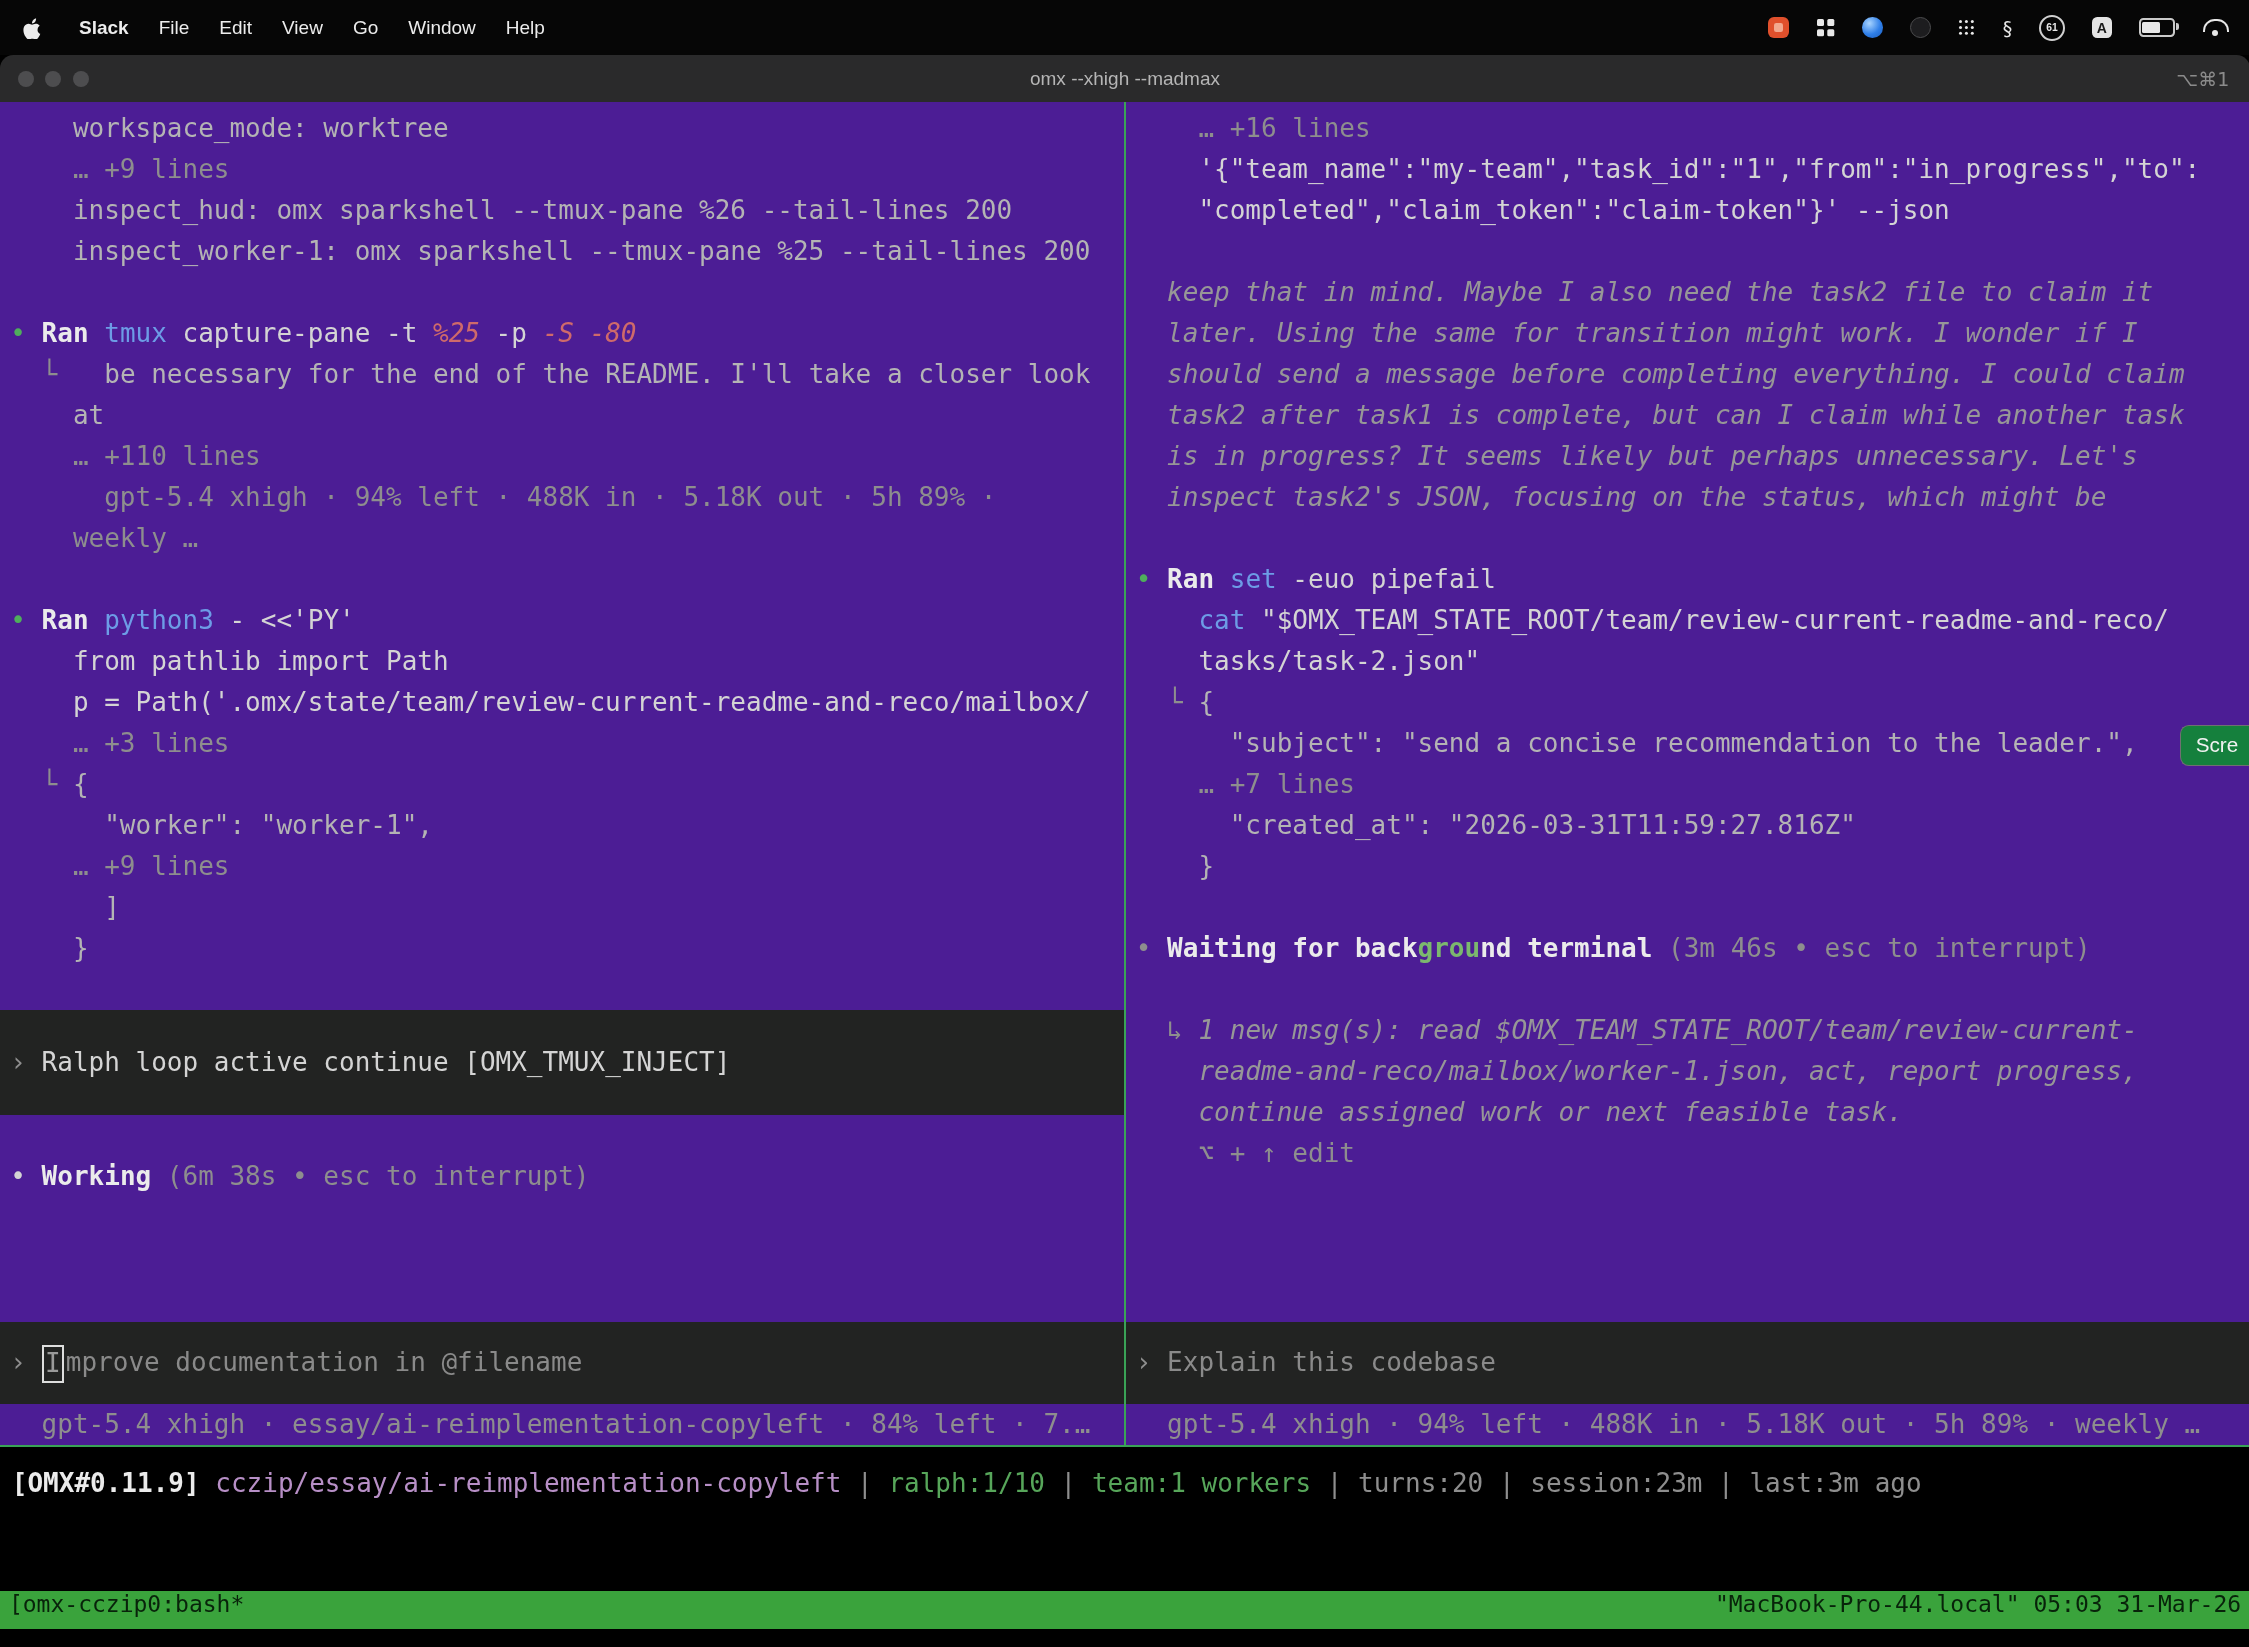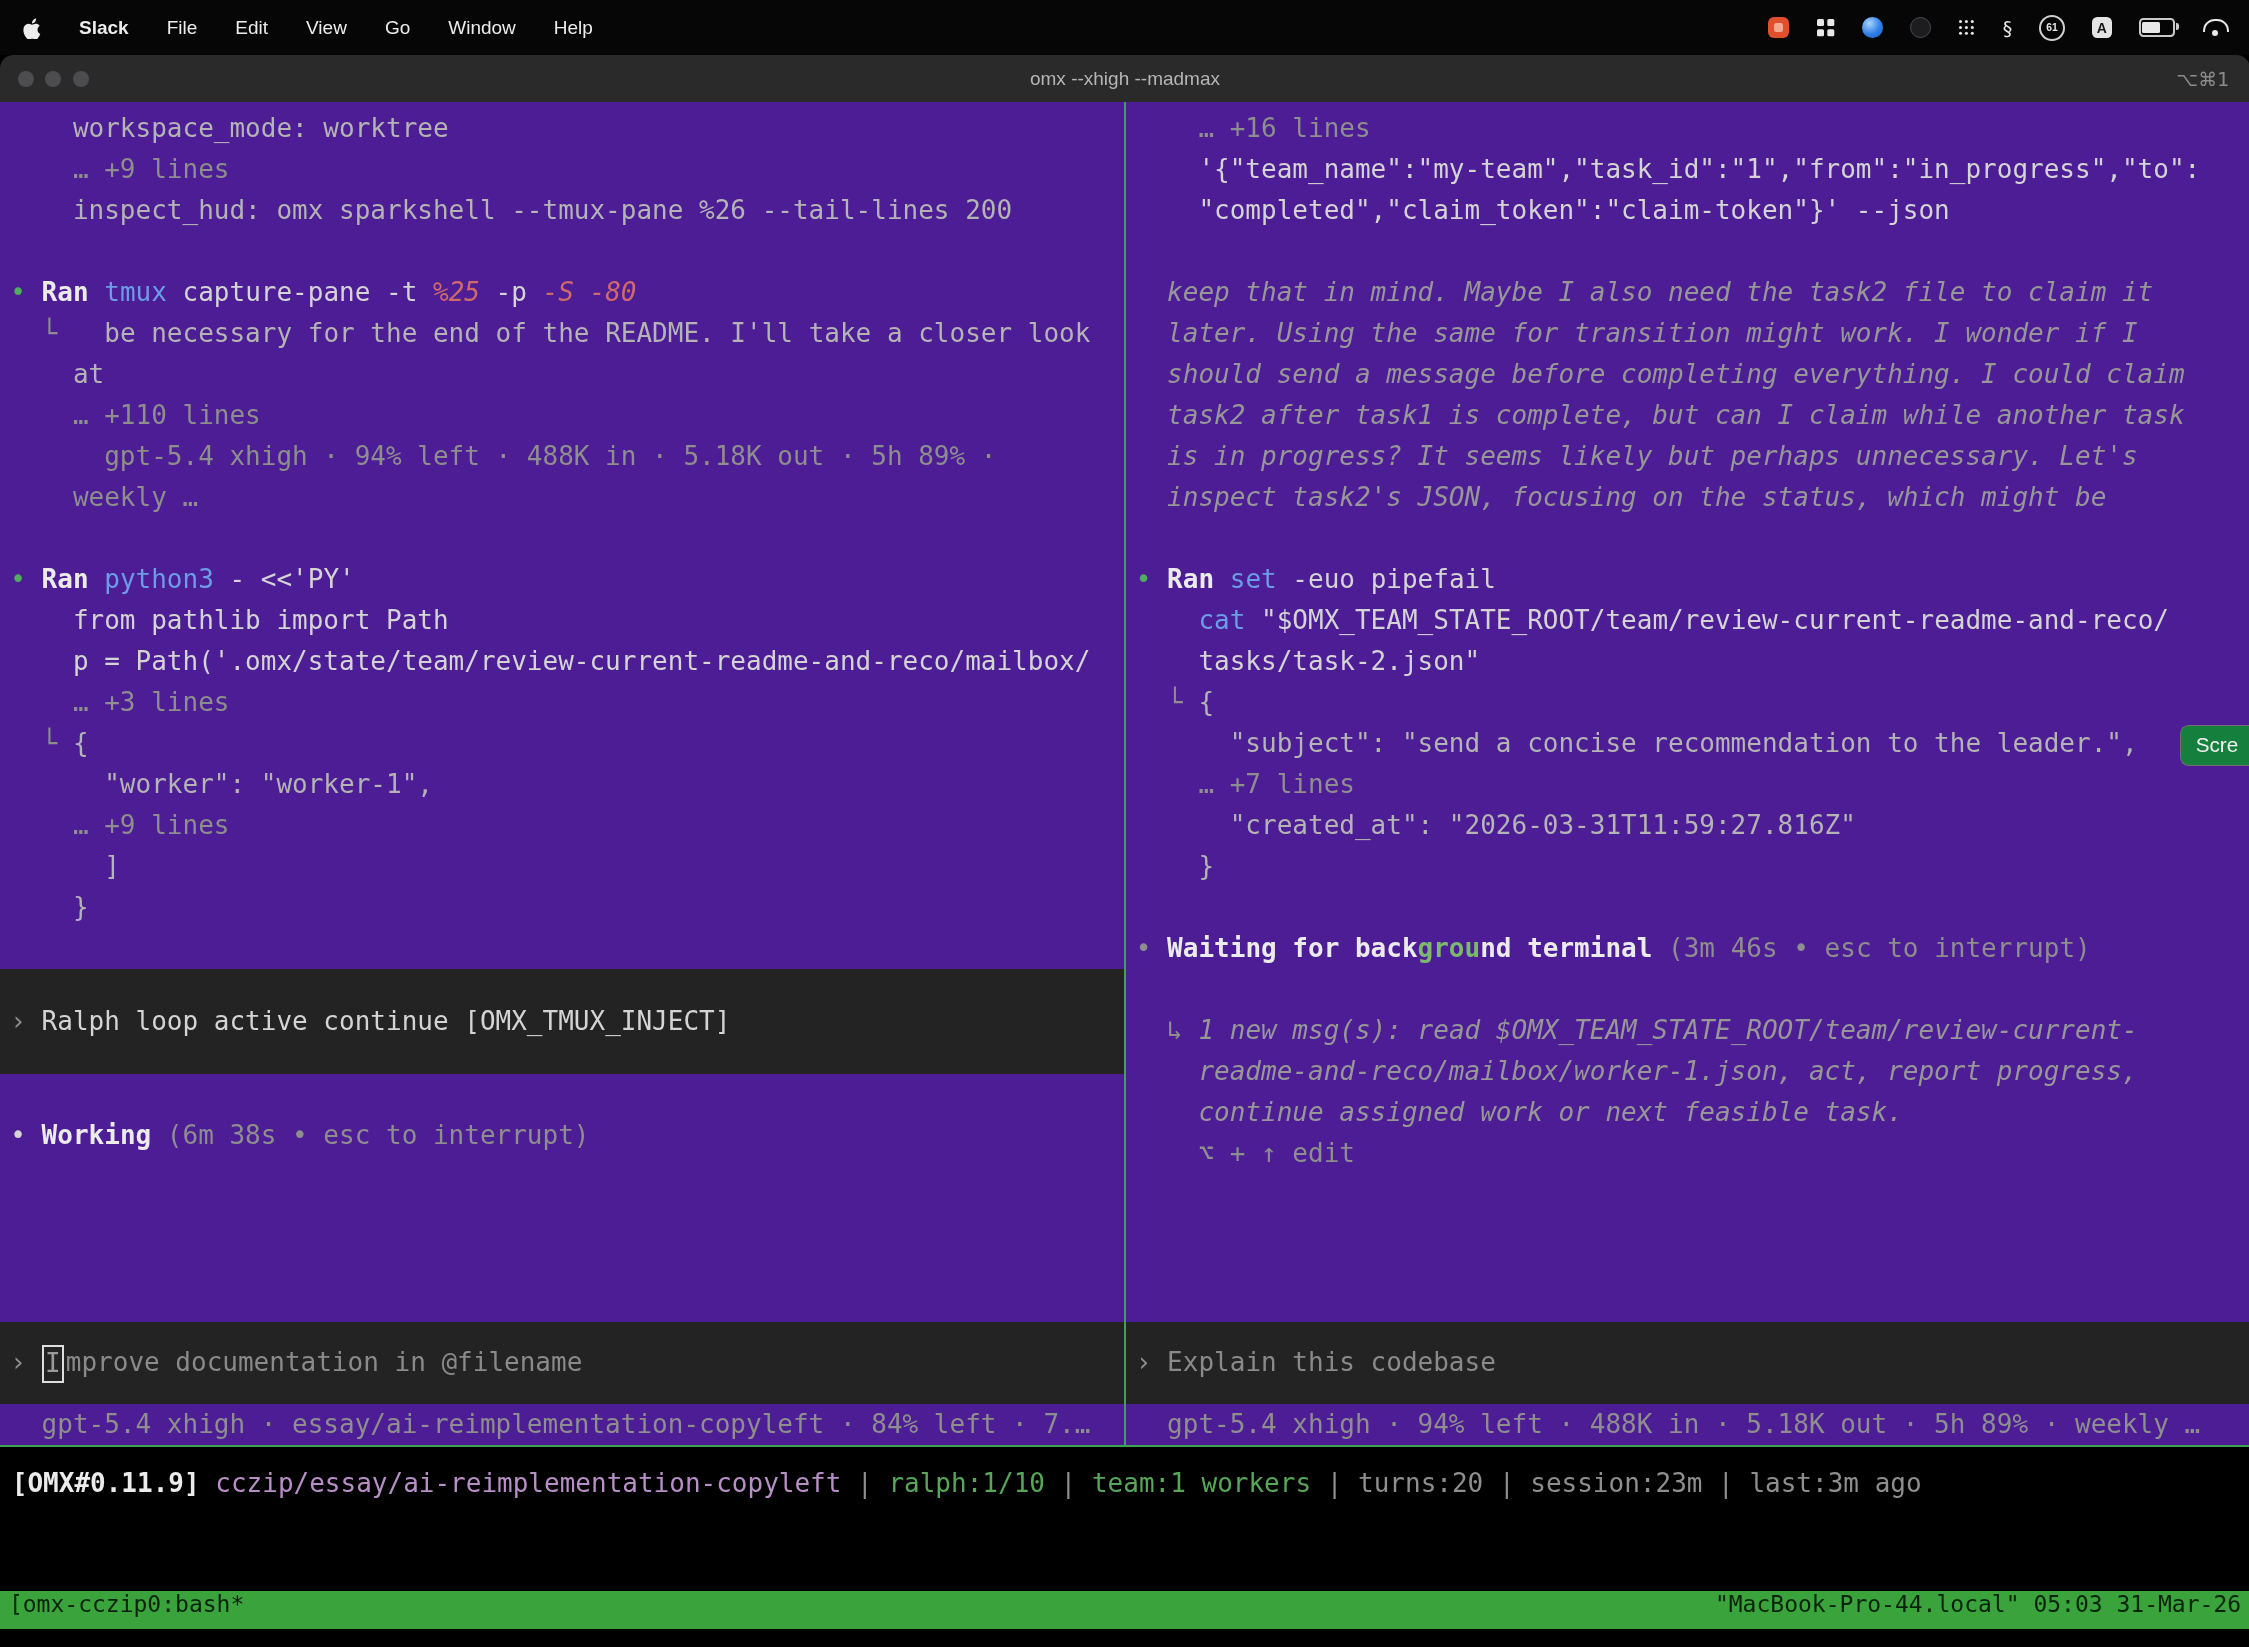--- a/index.html
+++ b/index.html
@@ -4,21 +4,21 @@
 <style>
   html,body{margin:0;padding:0;background:#000;}
   #screen{position:relative;width:2250px;height:1648px;background:#000;overflow:hidden;
           display:flex;flex-direction:column;}
 
   
   .menubar{height:55px;flex:0 0 55px;background:#060606;display:flex;align-items:center;
            justify-content:space-between;padding:0 22px;color:#ececec;
            font:19px "Liberation Sans",sans-serif;}
   .mb-left{display:flex;align-items:center;gap:38px;}
-  #menu-items{display:flex;align-items:center;gap:38px;}
+  #menu-items{display:flex;align-items:center;gap:30px;}
   .mb-item{color:#ececec;}
   .mb-item.app{font-weight:bold;}
   .mb-right{display:flex;align-items:center;gap:26.6px;}
   .mb-ic{display:inline-block;}
   .ic-rec{width:20.7px;height:20.7px;border-radius:5.9px;background:#e0502c;position:relative;}
   .ic-rec::after{content:"";position:absolute;inset:5.9px;background:#f2a98f;border-radius:2.2px;}
   .ic-grid{position:relative;width:20.7px;height:20.7px;}
   .ic-grid::before{content:"";position:absolute;left:1.5px;top:1.5px;width:7.4px;height:7.4px;
     background:#e8e8e8;border-radius:1.5px;box-shadow:10.3px 0 #e8e8e8,0 10.3px #e8e8e8,10.3px 10.3px #e8e8e8;}
   .ic-blue{width:20.7px;height:20.7px;border-radius:50%;
@@ -139,20 +139,21 @@
     <span class="tl"></span>
     <span class="win-title">omx --xhigh --madmax</span>
     <span class="win-shortcut">⌥⌘1</span>
   </div>
 
   <div class="panes">
     <div class="pane" id="left-lines">
         <div class="tline"><span class="out">    workspace_mode: worktree</span></div>
         <div class="tline"><span class="dim">    … +9 lines</span></div>
         <div class="tline"><span class="out">    inspect_hud: omx sparkshell --tmux-pane %26 --tail-lines 200</span></div>
+        <div class="tline"><span class="out">    inspect_worker-1: omx sparkshell --tmux-pane %25 --tail-lines 200</span></div>
         <div class="tline"> </div>
         <div class="tline"><span class="g">• </span><span class="b">Ran </span><span class="kw">tmux </span><span class="fg">capture-pane </span><span class="fg">-t </span><span class="red">%25 </span><span class="fg">-p </span><span class="red">-S -80</span></div>
         <div class="tline"><span class="dim">  └ </span><span class="out">  be necessary for the end of the README. I'll take a closer look</span></div>
         <div class="tline"><span class="out">    at</span></div>
         <div class="tline"><span class="dim">    … +110 lines</span></div>
         <div class="tline"><span class="dim">      gpt-5.4 xhigh · 94% left · 488K in · 5.18K out · 5h 89% ·</span></div>
         <div class="tline"><span class="dim">    weekly …</span></div>
         <div class="tline"> </div>
         <div class="tline"><span class="g">• </span><span class="b">Ran </span><span class="kw">python3 </span><span class="fg">- &lt;&lt;'PY'</span></div>
         <div class="tline"><span class="fg">    from pathlib import Path</span></div>

